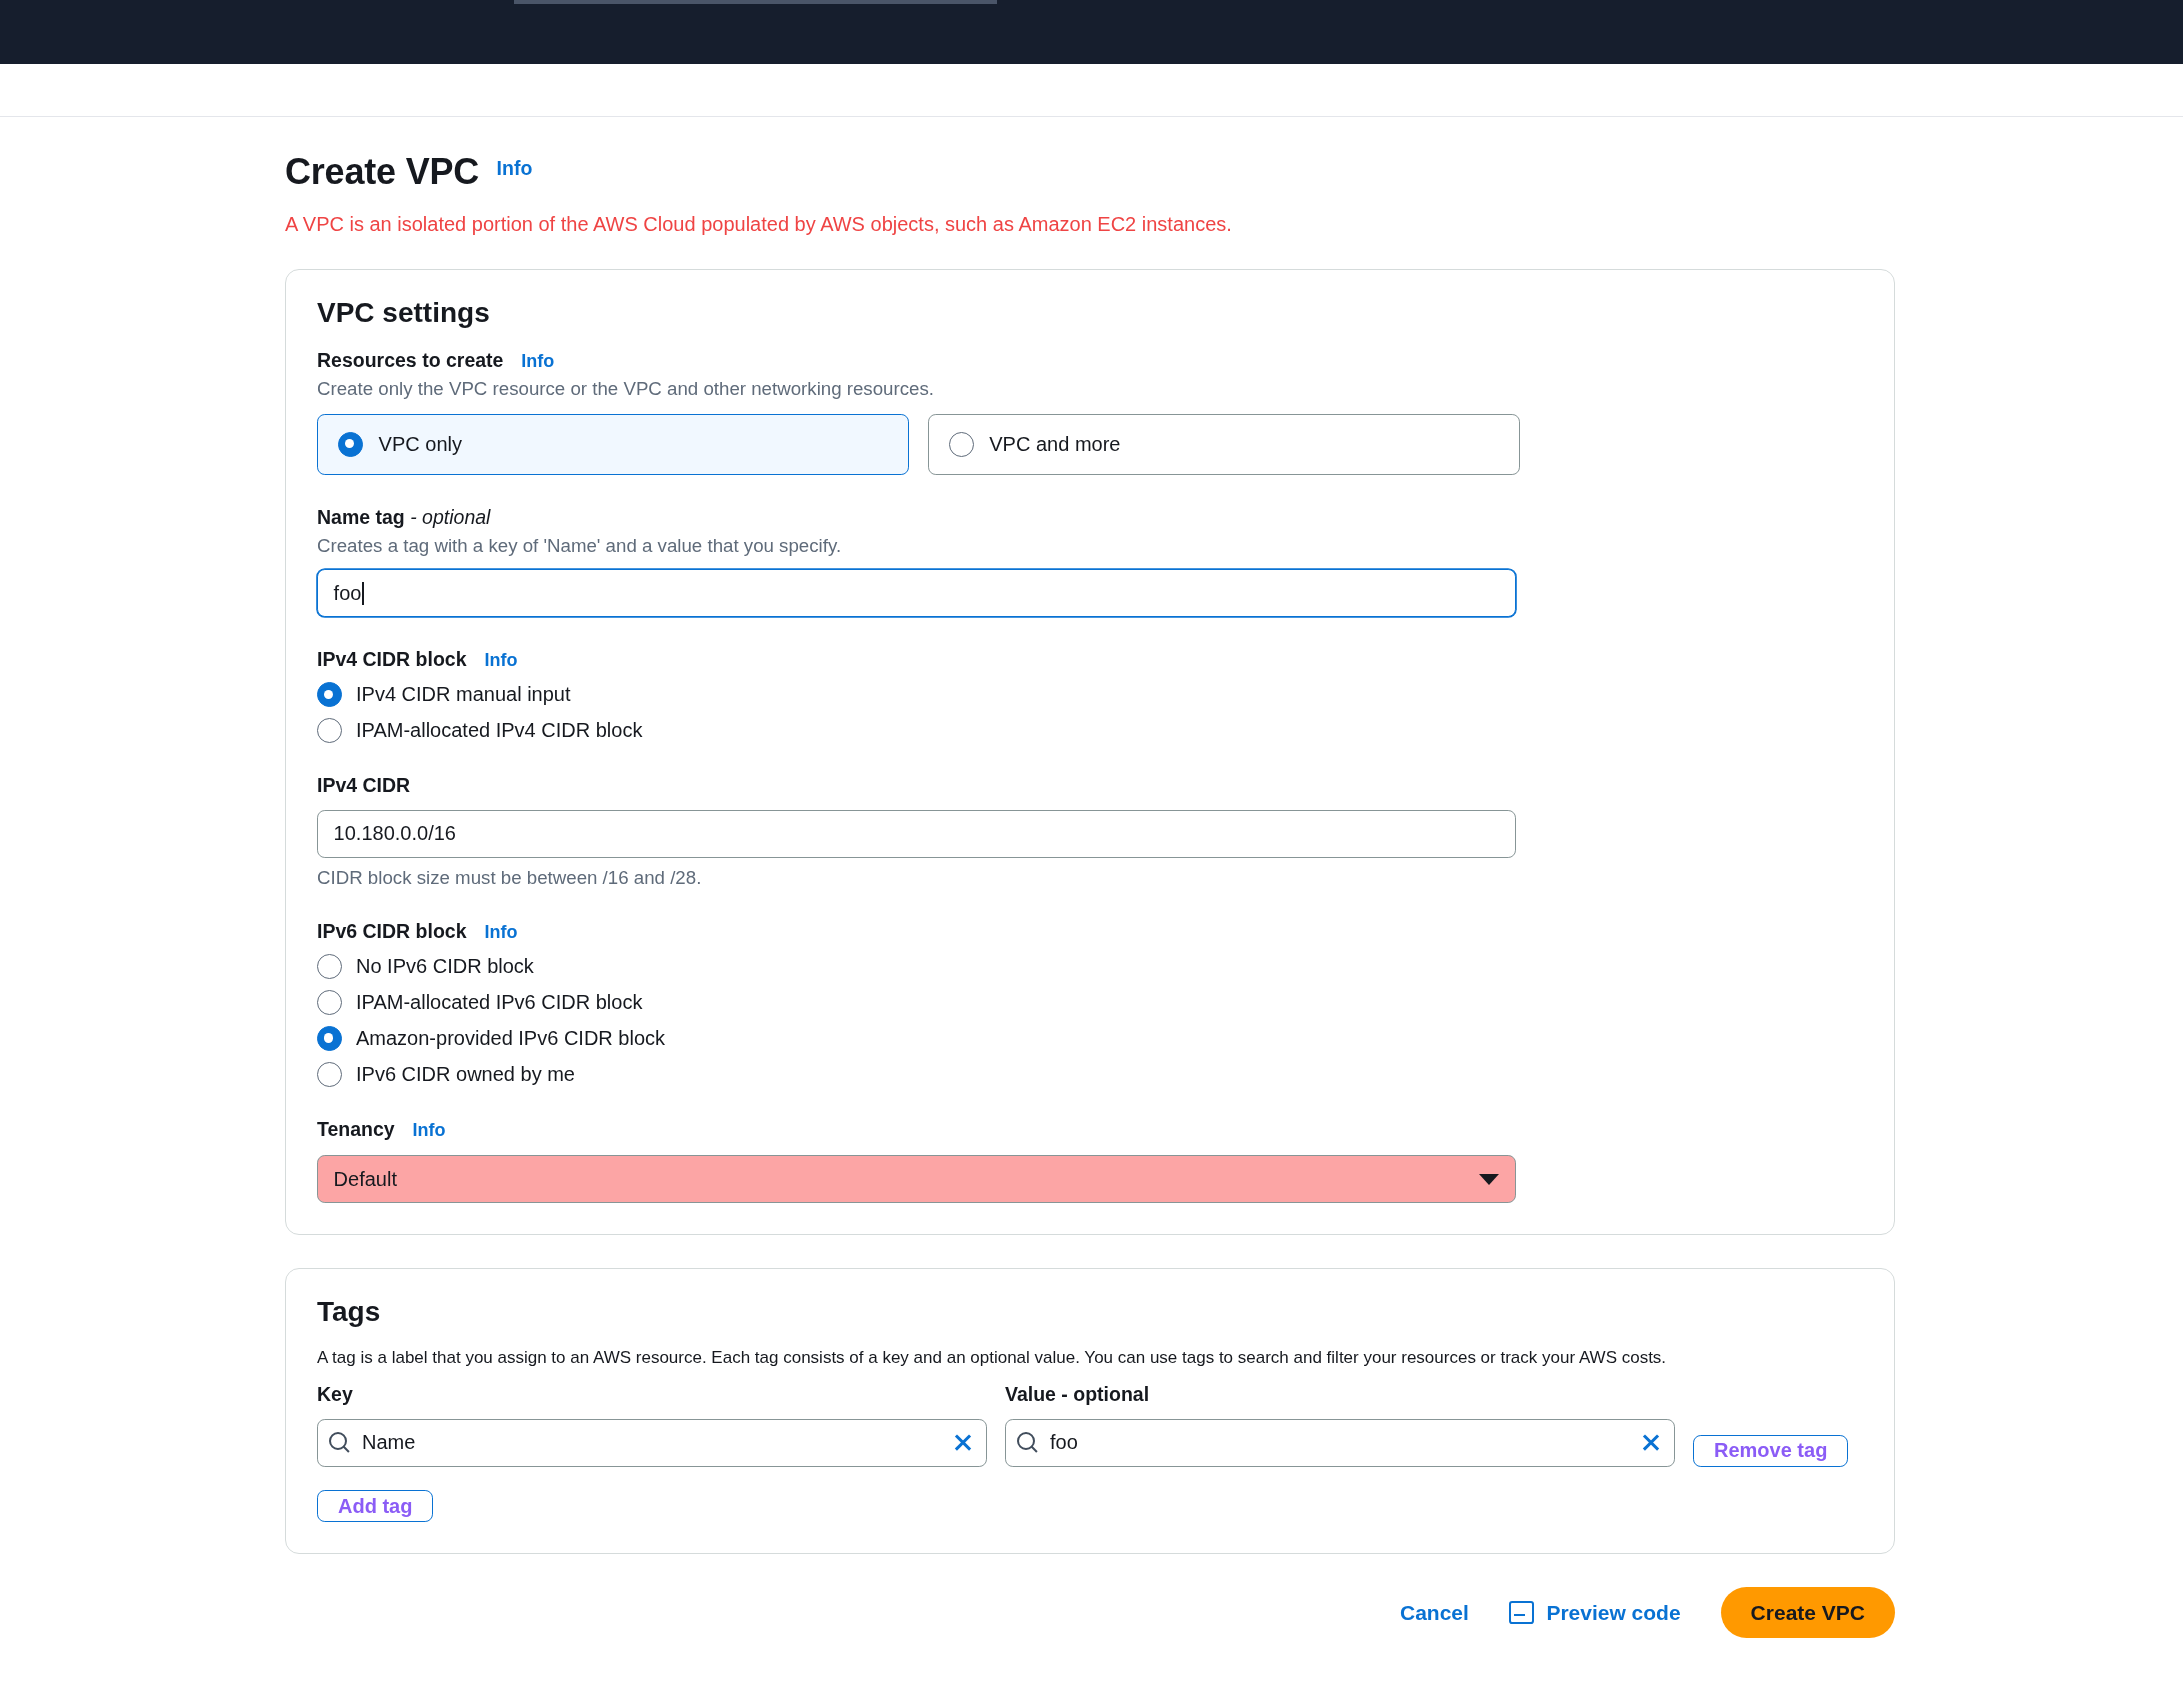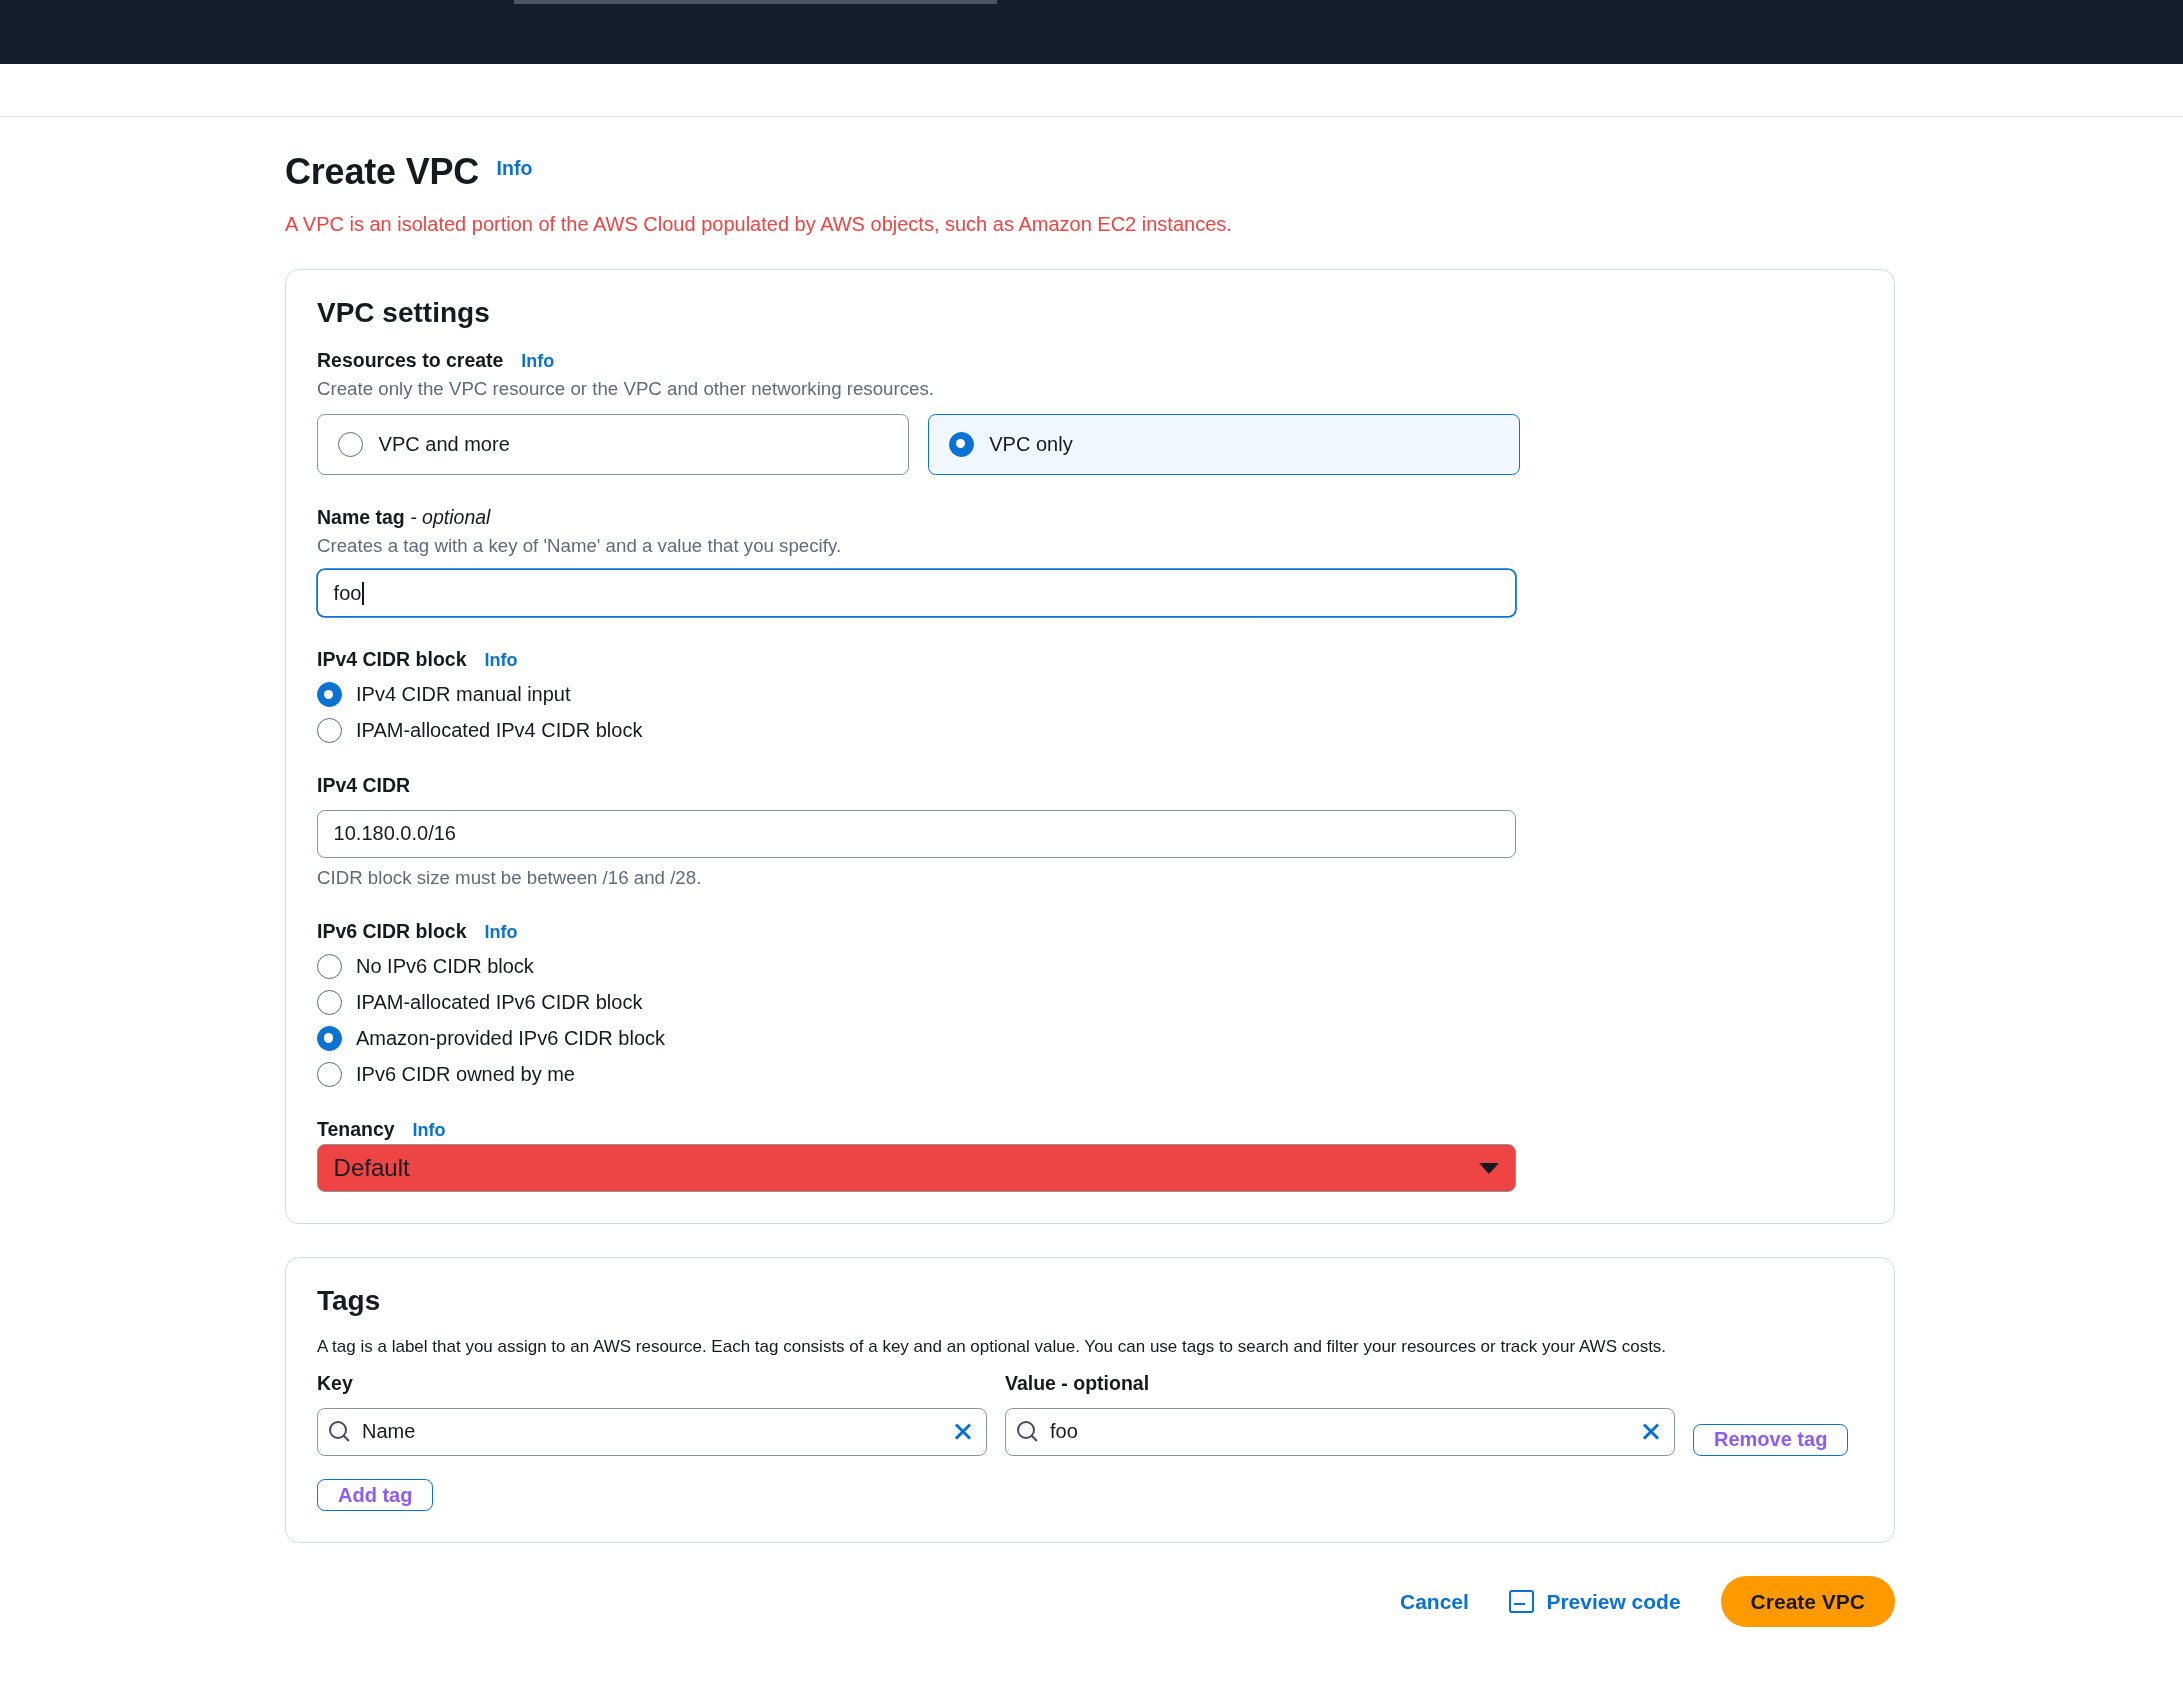--- a/index.html
+++ b/index.html
@@ -168,28 +168,28 @@
   .section-gap { margin-top: 31px; }
   .hint {
     font-size: 18.7px;
     color: #5f6b7a;
     margin-top: 9.3px;
   }
   .select {
     height: 48px;
     border: 1.6px solid #879596;
     border-radius: 7.8px;
-    font-size: 24px;
+    font-size: 20px;
     padding: 0 15.6px;
     width: 1199px;
     display: flex;
     align-items: center;
     justify-content: space-between;
-    background: #ef4444;
-    margin-top: 3px;
+    background: #fca5a5;
+    margin-top: 14px;
     cursor: pointer;
   }
   .caret-down {
     width: 0; height: 0;
     border-left: 10px solid transparent;
     border-right: 10px solid transparent;
     border-top: 11.7px solid #16191f;
   }
   .tags-desc {
     font-size: 17px;
@@ -342,27 +342,27 @@
     <div class="panel">
       <h2>VPC settings</h2>
 
       <div>
         <div class="field-label">
           <span>Resources to create</span>
           <span class="inline-info">Info</span>
         </div>
         <div class="field-desc">Create only the VPC resource or the VPC and other networking resources.</div>
         <div class="tile-row">
+          <div class="tile selected">
+            <span class="radio checked"></span>
+            <span>VPC only</span>
+          </div>
           <div class="tile">
             <span class="radio"></span>
             <span>VPC and more</span>
-          </div>
-          <div class="tile selected">
-            <span class="radio checked"></span>
-            <span>VPC only</span>
           </div>
         </div>
       </div>
 
       <div class="section-gap">
         <div class="field-label">
           <span>Name tag</span>
           <span class="opt">- optional</span>
         </div>
         <div class="field-desc">Creates a tag with a key of 'Name' and a value that you specify.</div>

